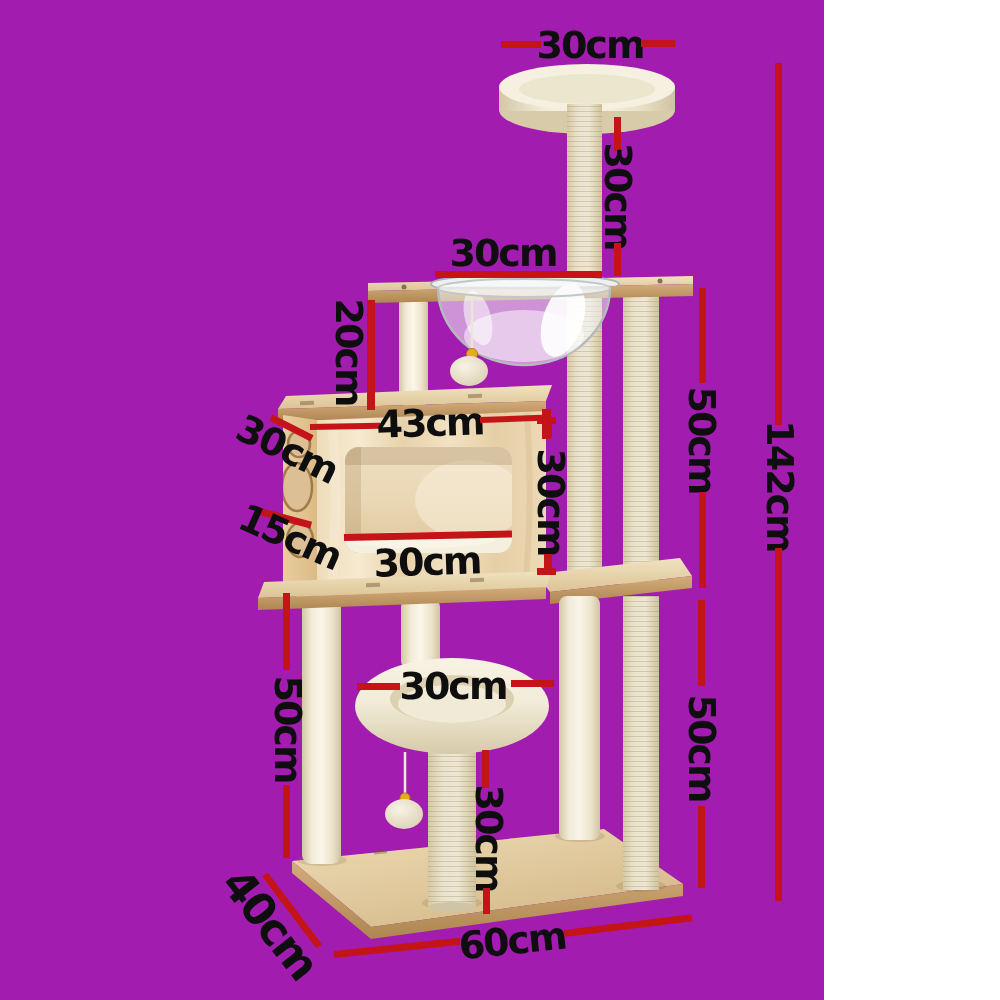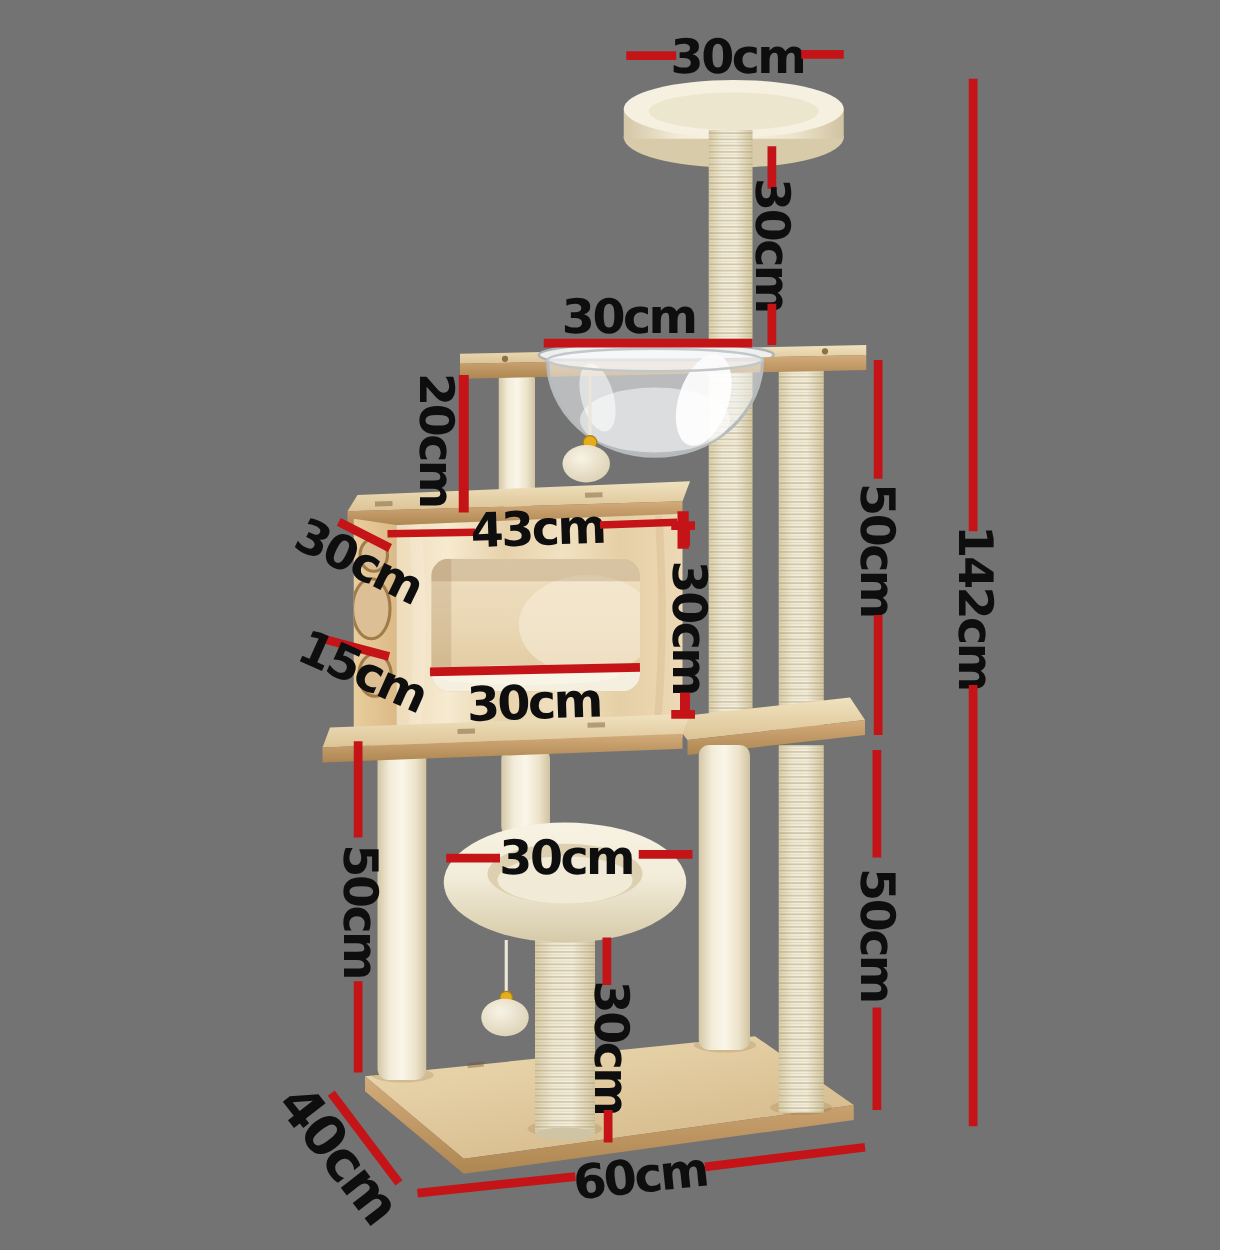--- a/index.html
+++ b/index.html
@@ -1,16 +1,16 @@
 <!DOCTYPE html>
 <html style="--color-accent: #c41418; --color-text: #0e0e0e;"><head>
 <meta charset="utf-8">
 <style>
   html,body{margin:0;padding:0;background:#fff;}
-  .stage{position:relative;width:976px;height:1000px;background:#737373;overflow:hidden;
+  .stage{position:relative;width:824px;height:1000px;background:#a21caf;overflow:hidden;
          font-family:"DejaVu Sans","Liberation Sans",sans-serif;}
   .art{position:absolute;left:0;top:0;width:1000px;height:1000px;}
   .anno{position:absolute;left:0;top:0;width:1000px;height:1000px;}
   .dline{position:absolute;background:var(--color-accent,#c41418);transform-origin:left center;
          transform:rotate(var(--r,0deg));}
   .dlabel{position:absolute;color:var(--color-text,#0e0e0e);font-weight:bold;font-size:38px;
           letter-spacing:-2px;white-space:nowrap;line-height:1;
           transform:translate(-50%,-50%) rotate(var(--r,0deg));}
   .dlabel.big{font-size:44px;}
 </style>

